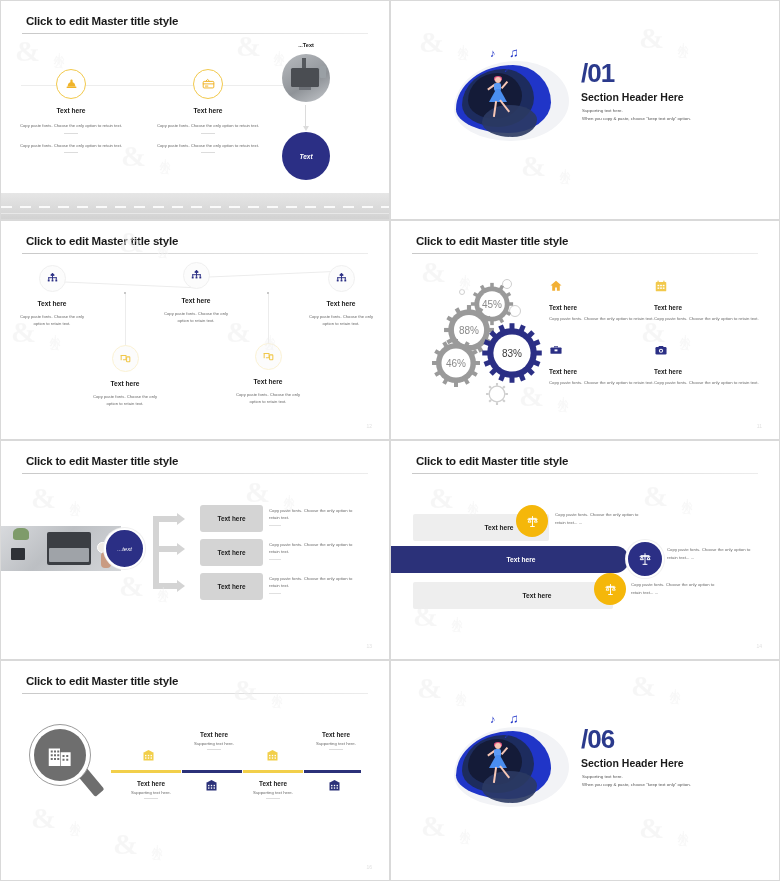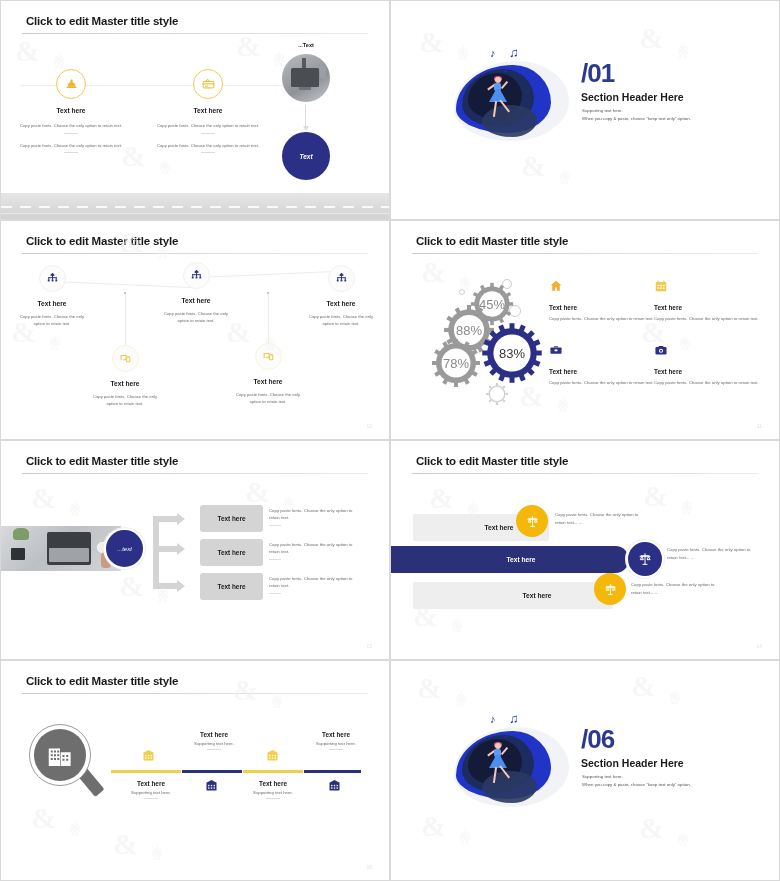--- a/index.html
+++ b/index.html
@@ -86,21 +86,21 @@
   .s3-node{ position:absolute; width:110px; text-align:center; }
   .s3-ico{ width:27px; height:27px; border-radius:50%; background:#fcfcfc;
      border:1px solid #f0f0f0; display:flex; align-items:center; justify-content:center; margin:0 auto; }
   .s3-ico.y{ border-color:#fbf2d4; }
   .s3-ico svg{ width:13px; height:13px; }
   .conn{ position:absolute; background:#ececec; }
   .dotsq{ position:absolute; width:2px; height:2px; background:#c8c8c8; }
 
   
   .gear{ position:absolute; border-radius:50%; display:flex; align-items:center; justify-content:center; }
-  .gear .pct{ font-size:13px; color:#8a8a8a; font-weight:400; z-index:2;}
+  .gear .pct{ font-size:10px; color:#8a8a8a; font-weight:400; z-index:2;}
   .gear.navy .pct{ color:#3a3a3a; }
   .s4-item{ position:absolute; width:105px; }
   .s4-item .ic{ width:14px; height:14px; }
   .s4-item .h{ font-size:6.4px; font-weight:700; color:#1a1a1a; margin-top:7px; }
   .s4-item .p{ font-size:4.3px; color:#6b6b6b; line-height:1.65; margin-top:4px; }
   .ocirc{ position:absolute; border-radius:50%; border:1px solid #cfcfcf; }
 
   
   .s5-photo{ position:absolute; left:0; top:85px; width:120px; height:45px;
      background:linear-gradient(135deg,#d8dadd,#bcbfc3 45%,#d4d6d9); overflow:hidden;}
@@ -404,21 +404,21 @@
           <rect x="46" y="2" width="8" height="14" transform="rotate(120 50 50)"></rect>
           <rect x="46" y="2" width="8" height="14" transform="rotate(150 50 50)"></rect>
           <rect x="46" y="2" width="8" height="14" transform="rotate(210 50 50)"></rect>
           <rect x="46" y="2" width="8" height="14" transform="rotate(240 50 50)"></rect>
           <rect x="46" y="2" width="8" height="14" transform="rotate(300 50 50)"></rect>
           <rect x="46" y="2" width="8" height="14" transform="rotate(330 50 50)"></rect>
         </g>
           </g>
         <circle cx="50" cy="50" r="29" fill="#fff"></circle>
       </svg>
-      <span class="pct">78%</span>
+      <span class="pct">46%</span>
     </div>
 
     <div class="gear navy" style="left:90px; top:101px; width:62px; height:62px;align-items:center;">
       <svg viewBox="0 0 100 100" style="position:absolute; inset:0; width:100%; height:100%;">
         <g fill="#2b2f85">
             <circle cx="50" cy="50" r="40"></circle>
         <g>
           <rect x="46" y="2" width="8" height="14"></rect>
               <rect x="46" y="84" width="8" height="14"></rect>
           <rect x="2" y="46" width="14" height="8"></rect>

